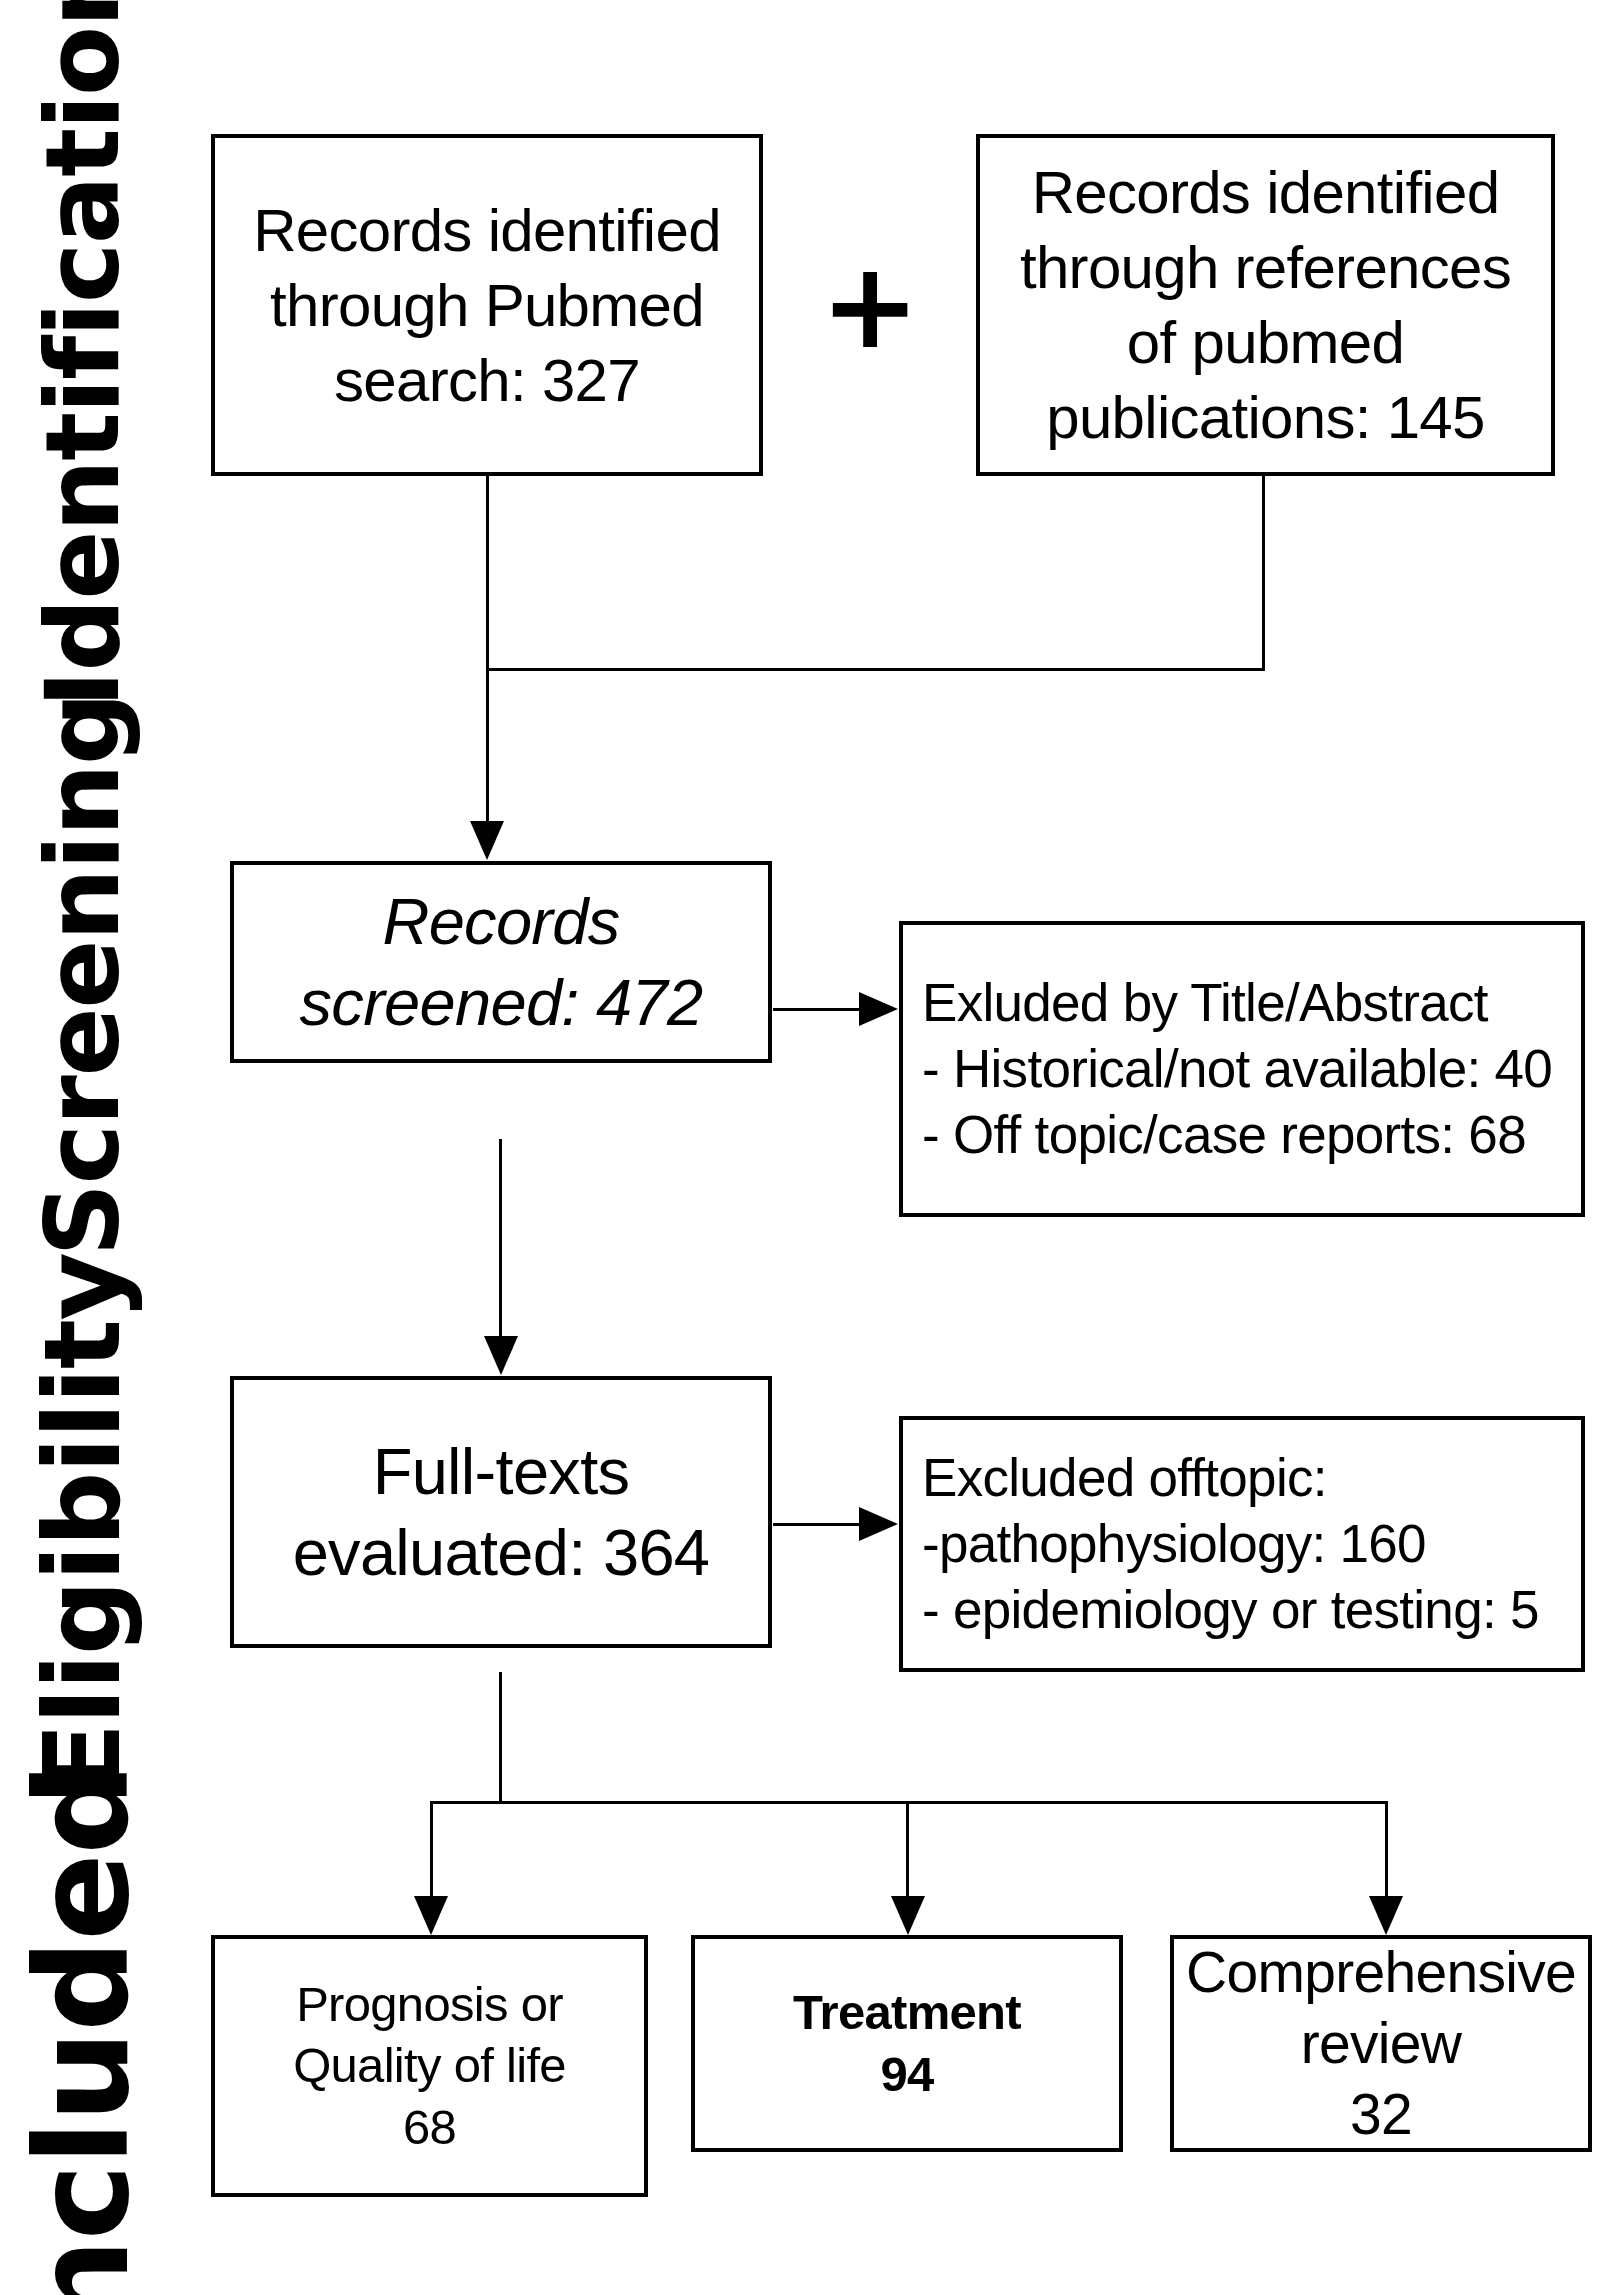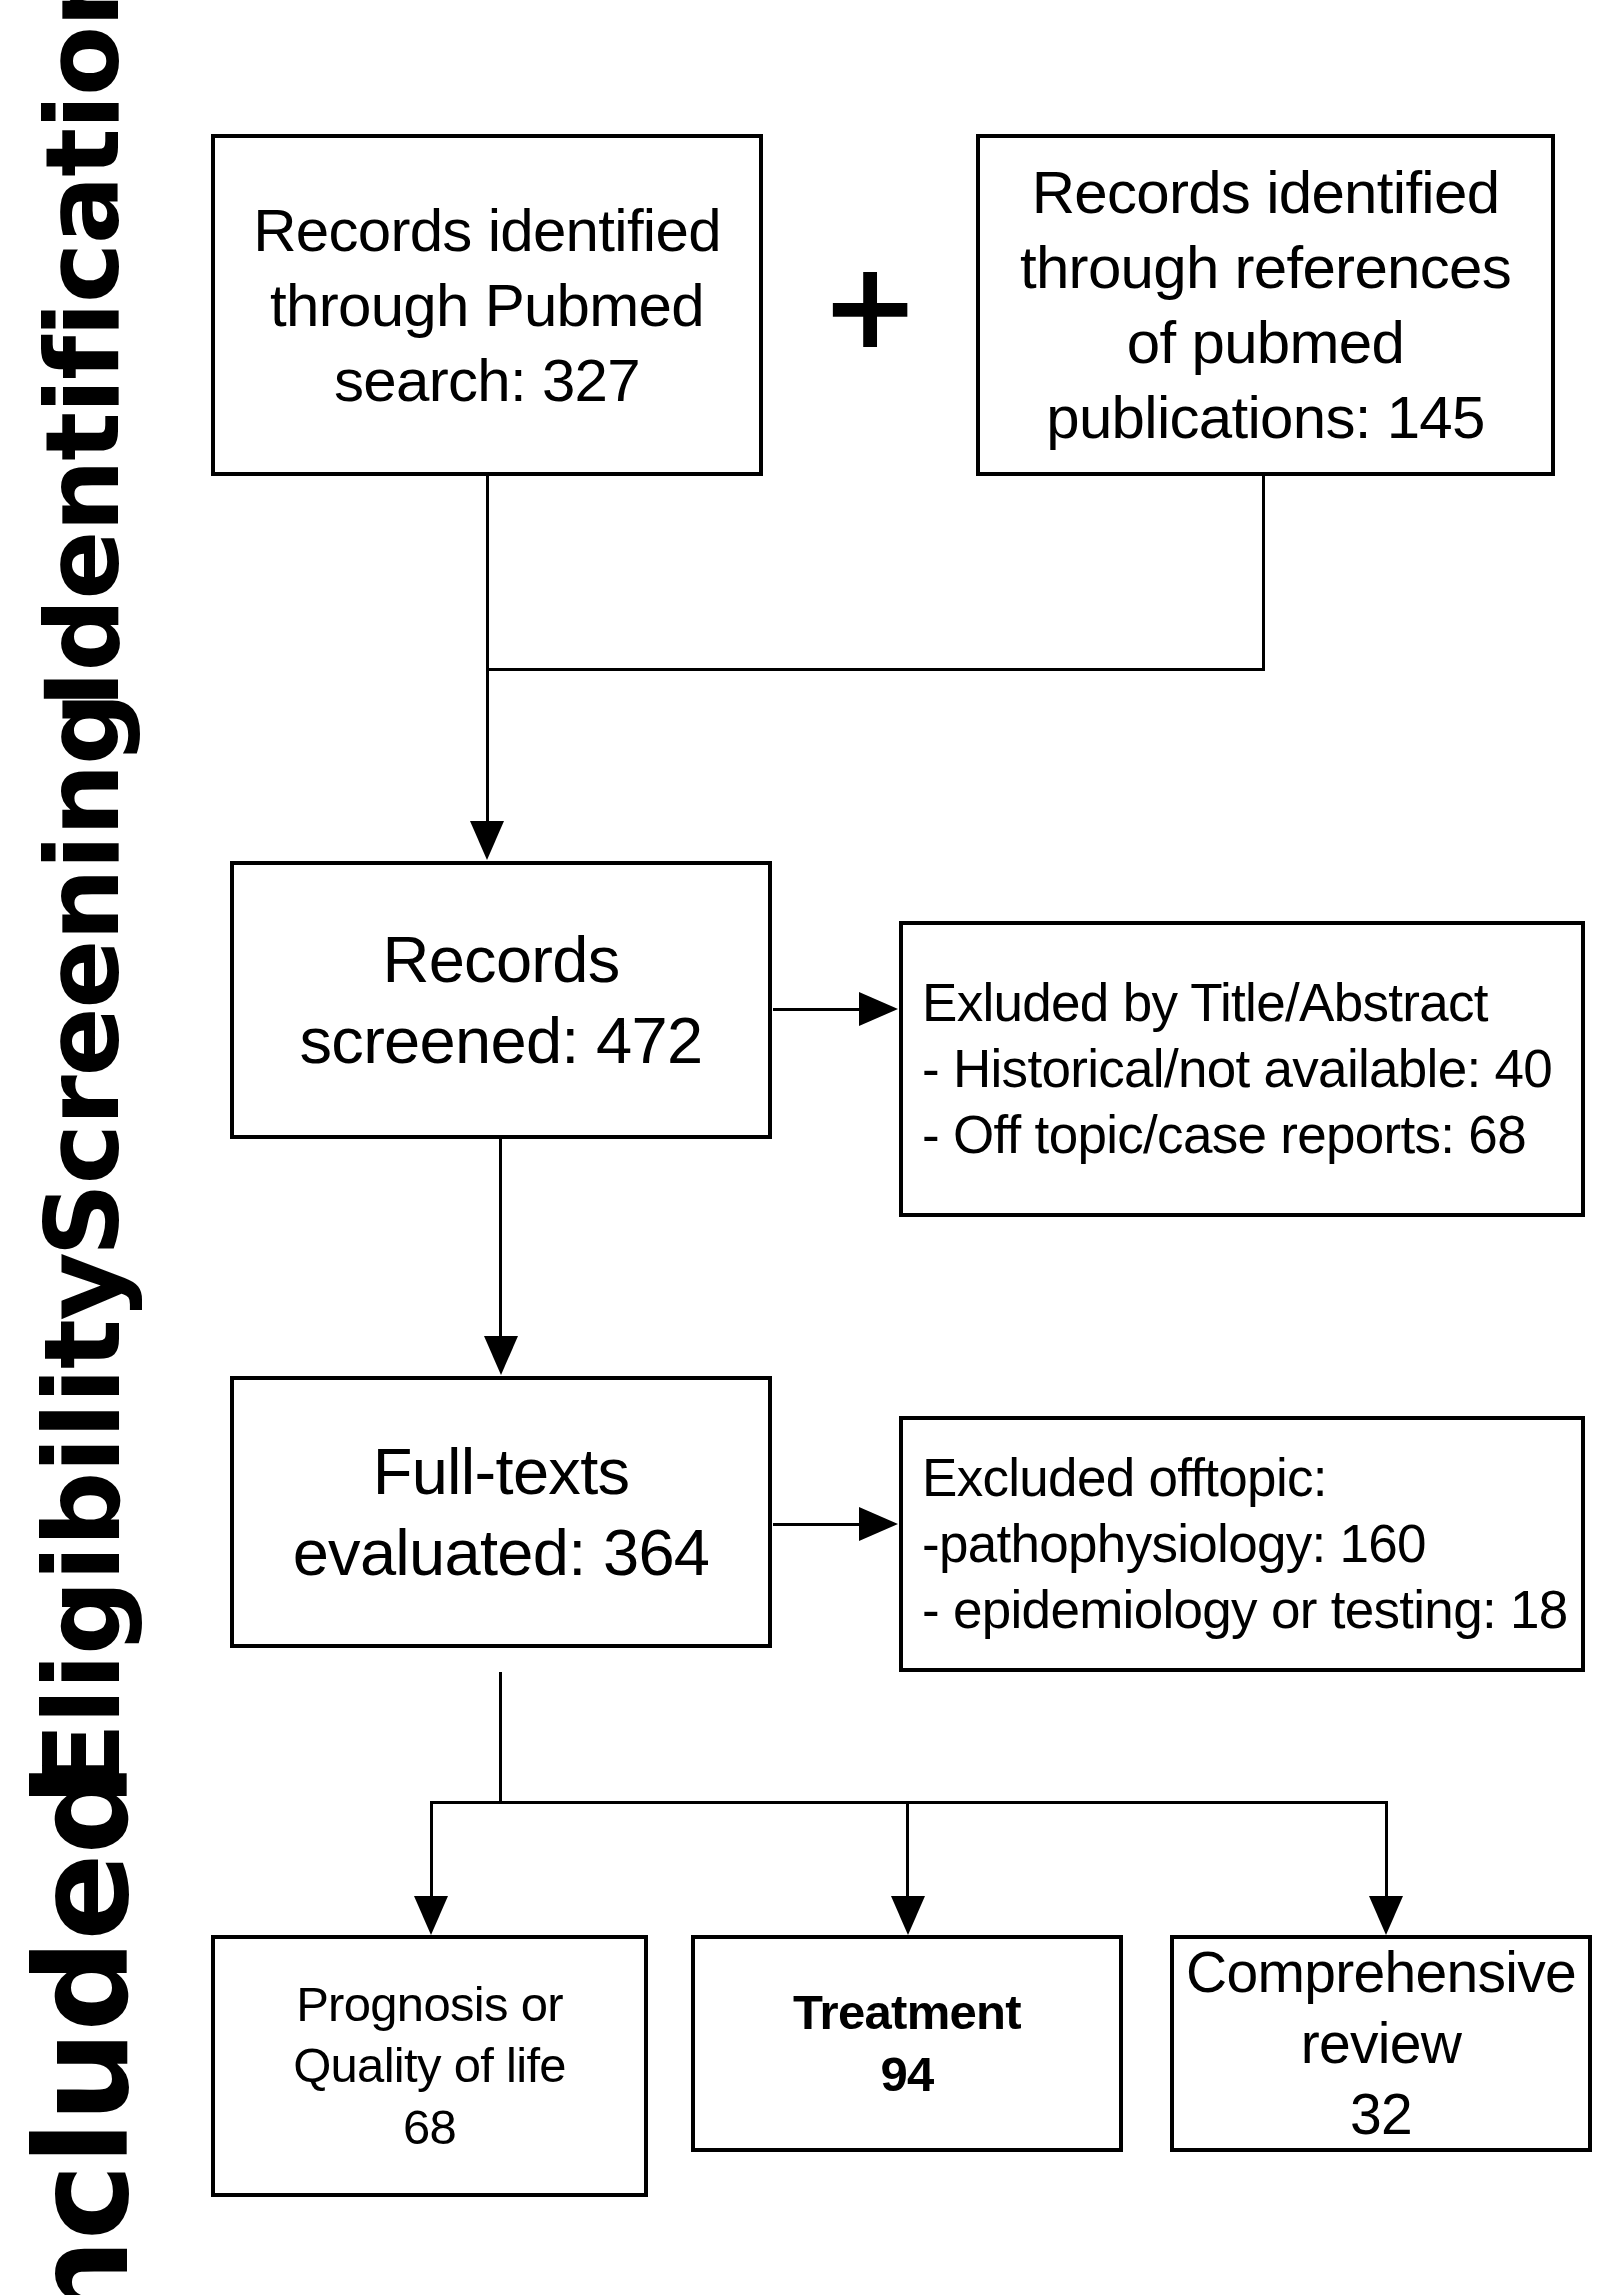--- a/index.html
+++ b/index.html
@@ -106,42 +106,42 @@
   <div class="box" style="left:976px; top:134px; width:579px; height:342px; font-size:60px;">Records identified
 through references
 of pubmed
 publications: 145</div>
 
   <div class="line" style="left:486px; top:476px; width:3.4px; height:349px;"></div>
   <div class="line" style="left:1262px; top:476px; width:3.4px; height:195px;"></div>
   <div class="line" style="left:486px; top:668px; width:779px; height:3.4px;"></div>
   <div class="arrow-down" style="left:470px; top:821px;"></div>
 
-  <div class="box" style="left:230px; top:861px; width:542px; height:278px; font-size:65px;">Records
+  <div class="box" style="left:230px; top:861px; width:542px; height:202px; font-size:65px;font-style:italic;">Records
 screened: 472</div>
 
   <div class="line" style="left:773px; top:1008px; width:89px; height:3.4px;"></div>
   <div class="arrow-right" style="left:859px; top:992px;"></div>
 
   <div class="box left-text" style="left:899px; top:881px; width:686px; height:296px; font-size:53px;margin-top:40px;">Exluded by Title/Abstract
 - Historical/not available: 40
 - Off topic/case reports: 68</div>
 
   <div class="line" style="left:499px; top:1139px; width:3.4px; height:198px;"></div>
   <div class="arrow-down" style="left:484px; top:1336px;"></div>
 
   <div class="box" style="left:230px; top:1376px; width:542px; height:272px; font-size:65px;">Full-texts
 evaluated: 364</div>
 
   <div class="line" style="left:773px; top:1523px; width:89px; height:3.4px;"></div>
   <div class="arrow-right" style="left:859px; top:1507px;"></div>
 
   <div class="box left-text" style="left:899px; top:1416px; width:686px; height:256px; font-size:53px;">Excluded offtopic:
 -pathophysiology: 160
-- epidemiology or testing: 18</div>
+- epidemiology or testing: 5</div>
 
   <div class="line" style="left:499px; top:1672px; width:3.4px; height:132px;"></div>
   <div class="line" style="left:430px; top:1801px; width:958px; height:3.4px;"></div>
   <div class="line" style="left:430px; top:1801px; width:3.4px; height:95px;"></div>
   <div class="line" style="left:906px; top:1801px; width:3.4px; height:95px;"></div>
   <div class="line" style="left:1385px; top:1801px; width:3.4px; height:95px;"></div>
   <div class="arrow-down" style="left:414px; top:1896px;"></div>
   <div class="arrow-down" style="left:891px; top:1896px;"></div>
   <div class="arrow-down" style="left:1369px; top:1896px;"></div>
 

